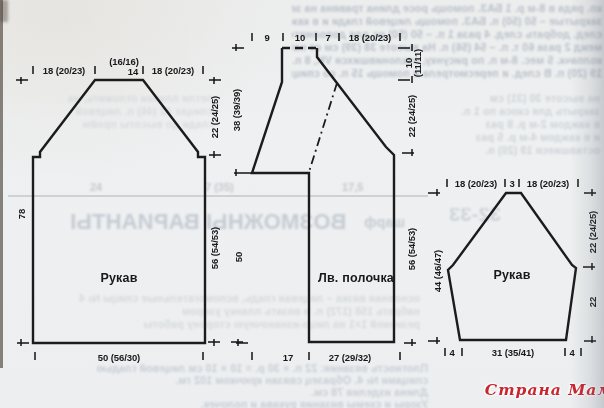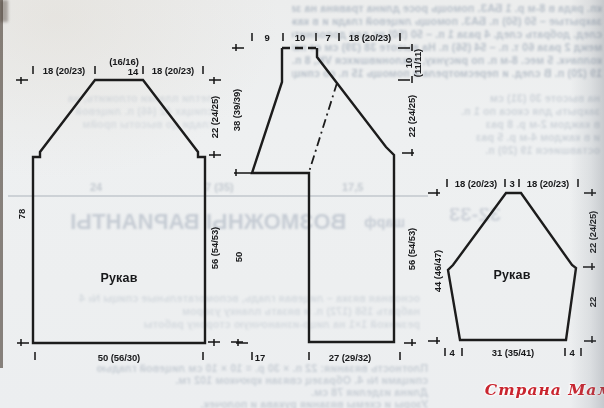--- a/index.html
+++ b/index.html
@@ -147,21 +147,22 @@
   <span class="lbl" style="left:328px;top:37px;">7</span>
   <span class="lbl" style="left:370px;top:37px;">18 (20/23)</span>
   <span class="vlbl" style="left:236px;top:110px;">38 (39/39)</span>
   <span class="vlbl" style="left:238px;top:257px;">50</span>
   <div class="vlbl two" style="left:413px;top:63px;">
     <span>10</span><br>
     <span>(11/11)</span>
   </div>
   <span class="vlbl" style="left:411px;top:116px;">22 (24/25)</span>
   <span class="vlbl" style="left:411px;top:249px;">56 (54/53)</span>
-  <span class="lbl" style="left:260px;top:357px;">17</span>
+  <span class="lbl title" style="left:356px;top:278px;">Лв. полочка</span>
+  <span class="lbl" style="left:288px;top:357px;">17</span>
   <span class="lbl" style="left:350px;top:357px;">27 (29/32)</span>
 
   <span class="lbl" style="left:476px;top:183px;">18 (20/23)</span>
   <span class="lbl" style="left:512px;top:183px;">3</span>
   <span class="lbl" style="left:548px;top:183px;">18 (20/23)</span>
   <span class="vlbl" style="left:437px;top:271px;">44 (46/47)</span>
   <span class="vlbl" style="left:592px;top:232px;">22 (24/25)</span>
   <span class="vlbl" style="left:592px;top:302px;">22</span>
   <span class="lbl title" style="left:512px;top:275px;">Рукав</span>
   <span class="lbl" style="left:452px;top:352px;">4</span>

